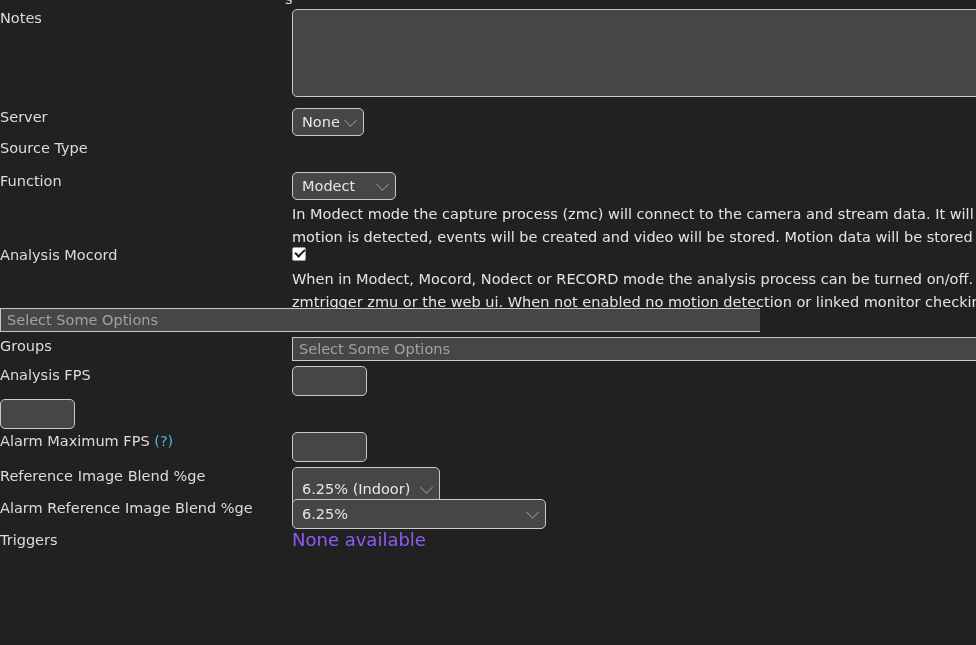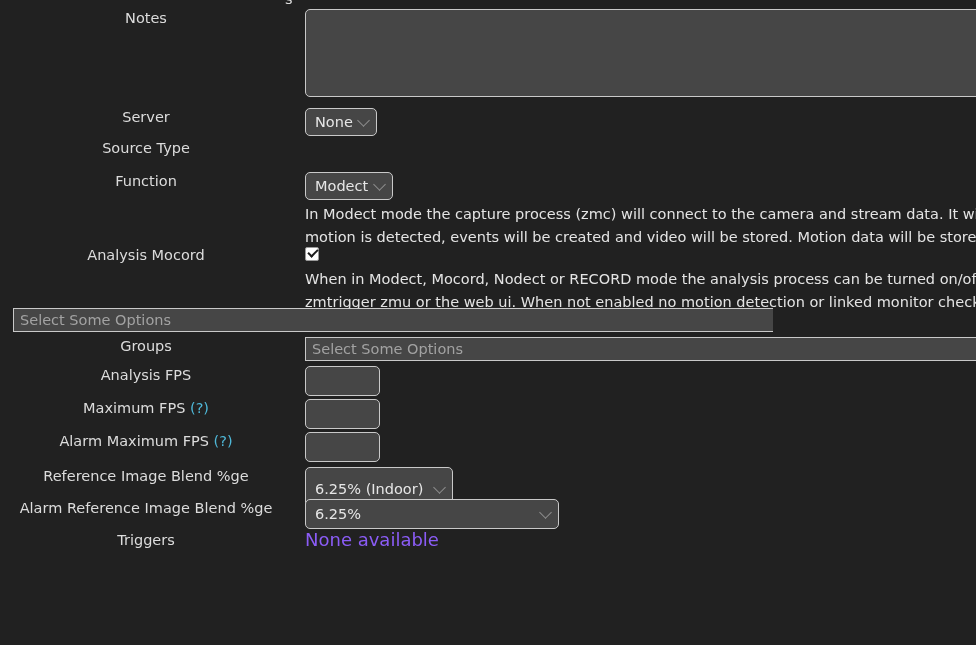--- a/index.html
+++ b/index.html
@@ -23,34 +23,33 @@
   .row {
     position: absolute;
     left: 0;
     width: 1400px;      
     display: flex;
     align-items: flex-start;
   }
   .label {
     width: 292px;
     flex: 0 0 292px;
-    text-align: center;
+    text-align: left;
     color: #dcdcdc;
     font-size: 14.5px;
     line-height: 18px;
     white-space: nowrap;
     padding-right: 0;
   }
   .label .q {
     color: #4fb8d8;
     text-decoration: none;
     cursor: pointer;
   }
   .ctrl {
-    margin-left: 13px;
     display: flex;
     align-items: flex-start;
   }
 
   
   .textarea {
     width: 760px;
     height: 88px;
     background: #464646;
     border: 1px solid #c9c9c9;
@@ -83,21 +82,21 @@
     right: 8px;
     top: 50%;
     width: 9px; height: 9px;
     margin-top: -6px;
     border-right: 1.6px solid #8f8f8f;
     border-bottom: 1.6px solid #8f8f8f;
     transform: rotate(45deg);
   }
   .sel-server     { width: 72px; }
   .sel-source     { width: 168px; height: 30px; }
-  .sel-function   { width: 88px; }
+  .sel-function   { width: 104px; }
   .sel-refblend   { width: 148px; height: 44px; }
   .sel-alarmblend { width: 254px; height: 30px; }
 
   
   .cb {
     width: 14px; height: 14px;
     background: #ffffff;
     border: 1px solid #9a9a9a;
     border-radius: 2px;
     position: relative;
@@ -256,24 +255,20 @@
   </div>
 
   <div class="row" style="top:366px;">
     <div class="label">Analysis FPS</div>
     <div class="ctrl">
       <input class="tinput" type="text" value="" style="">
     </div>
   </div>
 
   <div class="row" style="top:399px;">
-    <div class="label">
-      <span>Maximum FPS</span>
-      <span class="q">(?)</span>
-    </div>
     <div class="ctrl">
       <input class="tinput" type="text" value="" style="">
     </div>
   </div>
 
   <div class="row" style="top:432px;">
     <div class="label">
       <span>Alarm Maximum FPS</span>
       <span class="q">(?)</span>
     </div>

